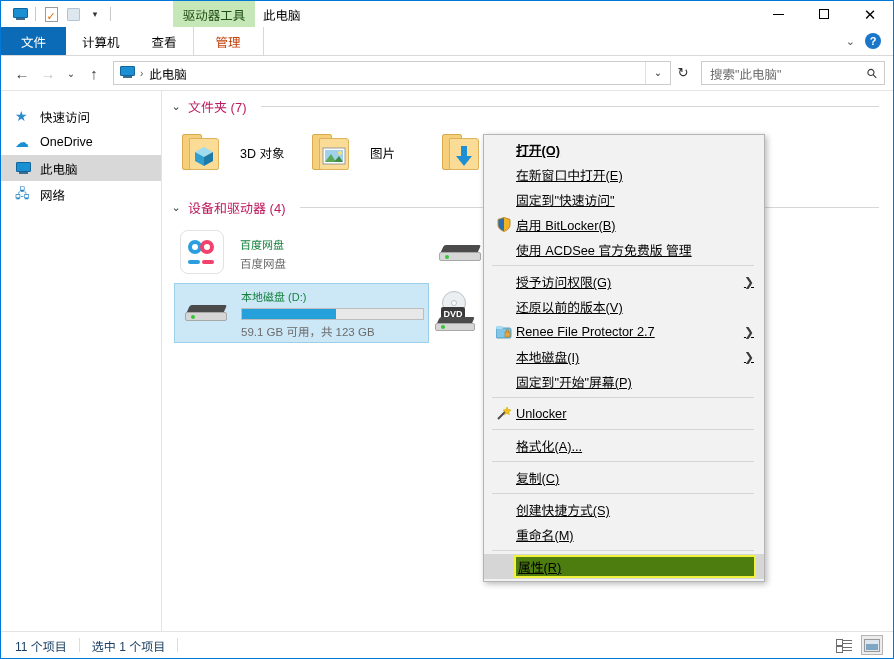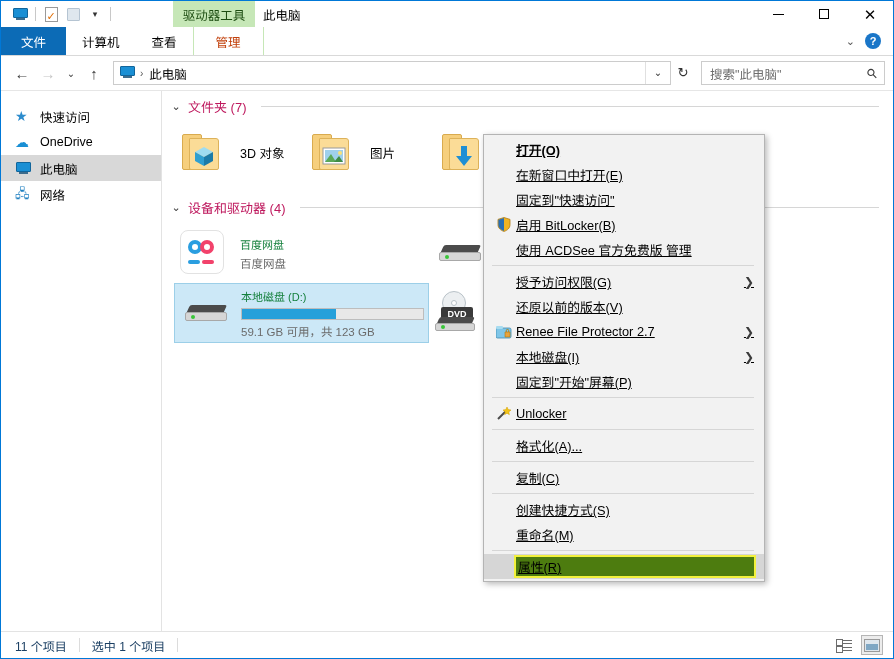--- a/index.html
+++ b/index.html
@@ -263,21 +263,21 @@
   .dvd-ic{width:54px;height:48px;position:relative;flex:none;}
   .dvd-disc{
     position:absolute;left:9px;top:2px;width:24px;height:24px;border-radius:50%;
     background:#eceff1;border:1px solid #b9c2c8;box-sizing:border-box;
   }
   .dvd-hole{
     position:absolute;left:18px;top:11px;width:6px;height:6px;border-radius:50%;
     background:#fff;border:1px solid #b9c2c8;box-sizing:border-box;
   }
   .dvd-tag{
-    position:absolute;left:8px;top:18px;width:32px;height:13px;
+    position:absolute;left:8px;top:18px;width:24px;height:13px;
     background:#3a3a3a;color:#fff;font-size:9px;font-weight:bold;
     display:flex;align-items:center;justify-content:center;border-radius:2px;
   }
   .dvd-tray{
     position:absolute;left:2px;top:28px;width:40px;height:14px;
   }
   .dvd-tray-top{
     position:absolute;left:3px;top:0;width:35px;height:8px;background:#4b4b4b;
     transform:skewX(-24deg);border-radius:2px;
   }

